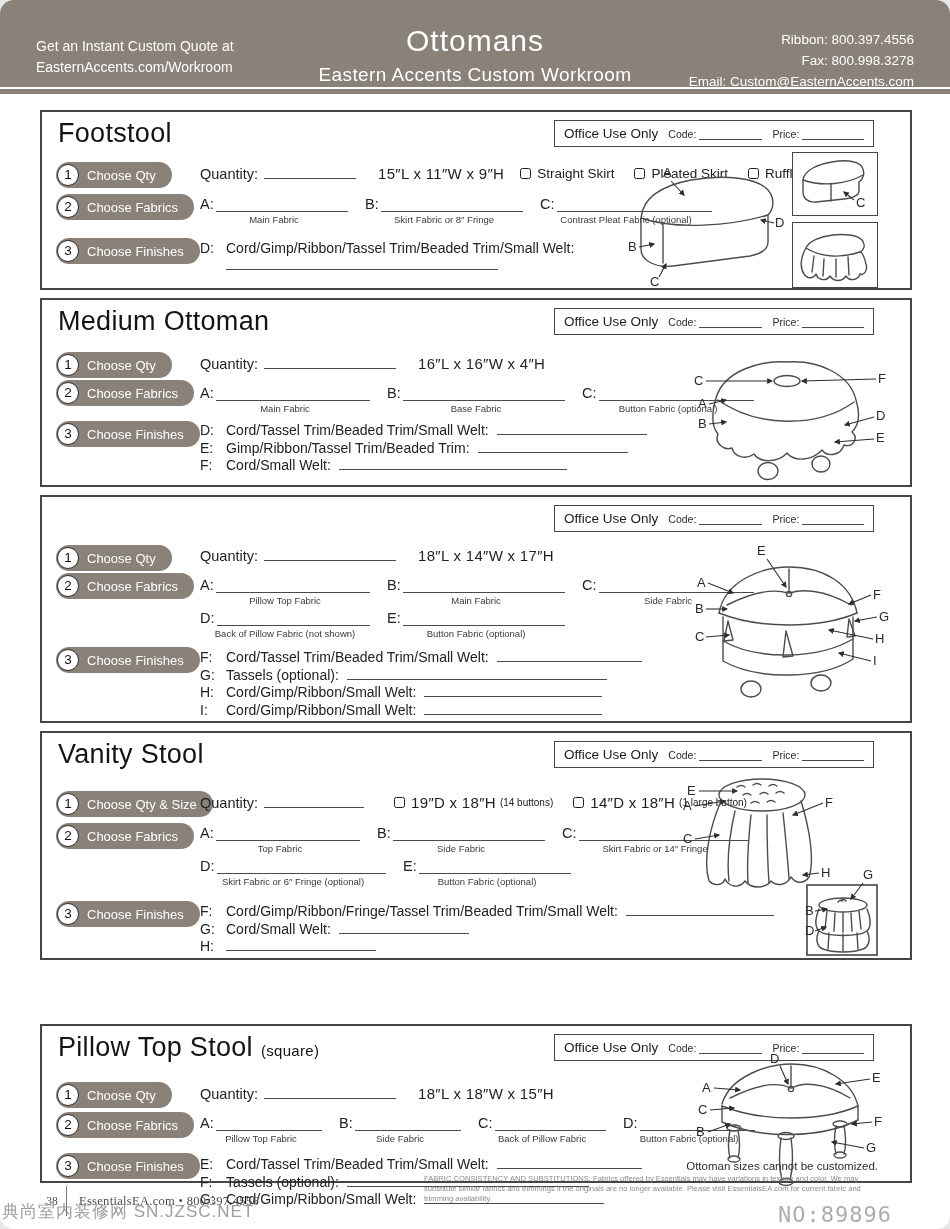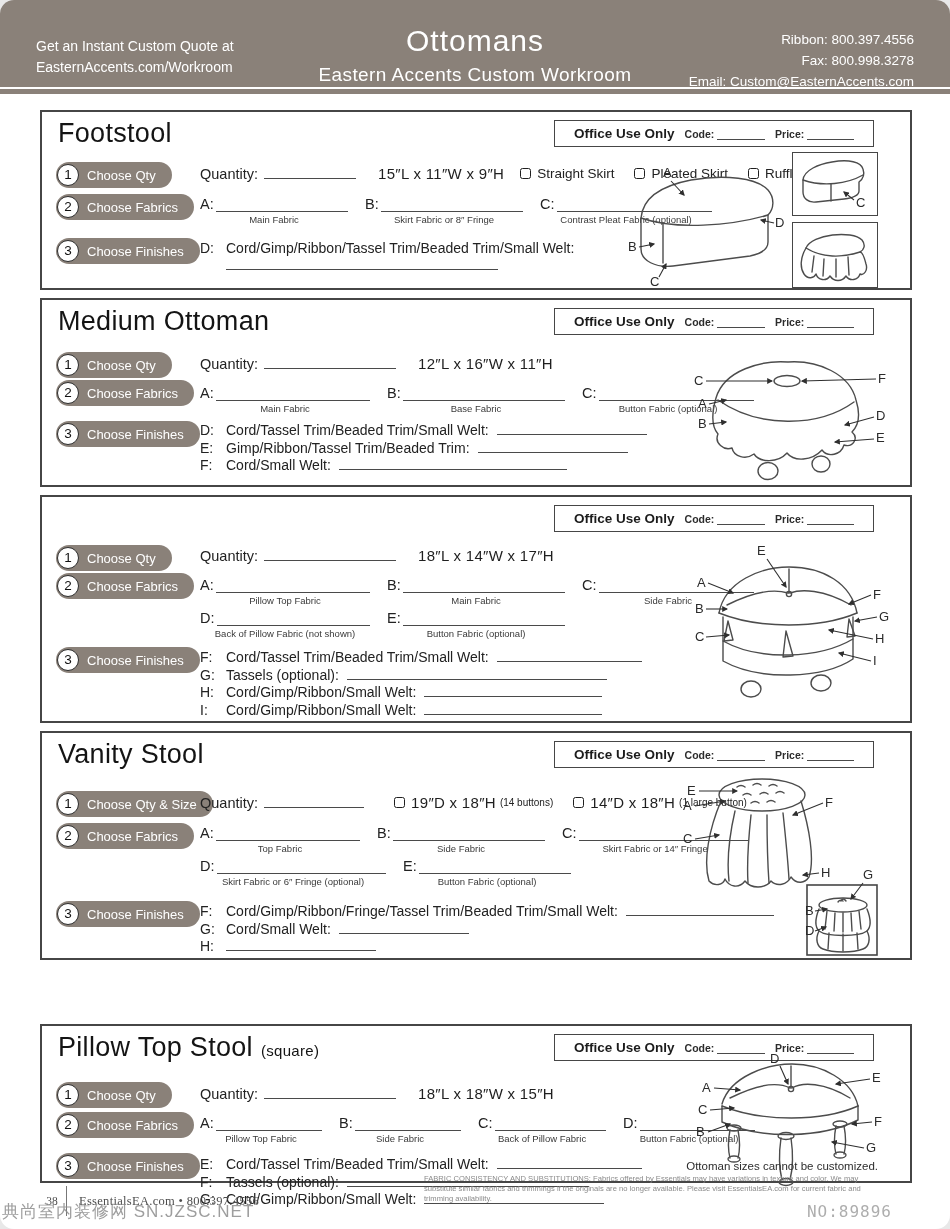--- a/index.html
+++ b/index.html
@@ -14,21 +14,21 @@
   .hdr-center { position:absolute; left:0; right:0; top:24px; text-align:center; }
   .hdr-title { font-size:30px; letter-spacing:1px; }
   .hdr-sub { font-size:19px; margin-top:6px; letter-spacing:.4px; }
   .hdr-contact { position:absolute; right:36px; top:30px; text-align:right; font-size:13.5px; line-height:1.55; }
 
   
   .panel { position:absolute; left:40px; width:872px; background:#fff; border:2px solid #464646; }
   .panel-title { position:absolute; left:16px; top:6px; font-size:27px; color:#141414; letter-spacing:.3px; white-space:nowrap; }
   .title-suffix { font-size:15px; margin-left:8px; }
 
-  .office-box { position:absolute; right:36px; top:8px; width:320px; height:27px; border:1.5px solid #464646; display:flex; align-items:center; padding:0 19px;font-weight:bold; }
+  .office-box { position:absolute; right:36px; top:8px; width:320px; height:27px; border:1.5px solid #464646; display:flex; align-items:center; padding:0 9px; }
   .office-label { font-size:13.5px; color:#1c1c1c; white-space:nowrap; }
   .office-sub { font-size:10.5px; color:#2c2c2c; margin-left:10px; margin-right:3px; }
   .uline { display:inline-block; border-bottom:1.2px solid #4a4a4a; height:12px; vertical-align:baseline; }
 
   .pill { position:absolute; left:14px; background:#8a8179; border-radius:14px; height:26px; color:#fff; display:flex; align-items:center; padding:0 16px 0 31px; font-size:13px; white-space:nowrap; }
   .pill-num { position:absolute; left:1px; top:1.5px; width:22px; height:22px; background:#fff; border:1.7px solid #2d2d2d; border-radius:50%; color:#111; display:flex; align-items:center; justify-content:center; font-size:13.5px; }
 
   .line { position:absolute; left:158px; white-space:nowrap; font-size:14.5px; color:#222; }
   .qlabel { margin-right:6px; }
   .dims { font-size:15px; letter-spacing:.3px; margin:0 12px 0 18px; color:#1f1f1f; }
@@ -54,21 +54,21 @@
   .inset-box { position:absolute; border:1.6px solid #464646; background:#fff; }
 
   
   .sizes-note { position:absolute; right:72px; top:1160px; font-size:11.5px; color:#2d2d2d; }
   .footer-left { position:absolute; left:40px; top:1186px; display:flex; align-items:center; font-family:"Liberation Serif", serif; color:#4d4d4d; }
   .page-num { font-size:11.5px; width:24px; text-align:center; }
   .footer-div { width:0; border-left:1.1px solid #777; height:30px; margin:0 12px 0 2px; }
   .site-line { font-size:12.5px; letter-spacing:.3px; }
   .fine-print { position:absolute; left:424px; top:1174px; width:465px; font-size:7.6px; line-height:10px; color:#8a8a8a; }
   .wm-left { position:absolute; left:2px; top:1200px; font-size:17px; color:#8d8d8d; letter-spacing:1px; opacity:.85; }
-  .wm-right { position:absolute; right:58px; top:1202px; font-size:16px; font-family:"DejaVu Sans Mono", monospace; color:#a5a5a5; letter-spacing:1px; opacity:.9; }
+  .wm-right { position:absolute; right:58px; top:1202px; font-size:22px; font-family:"DejaVu Sans Mono", monospace; color:#a5a5a5; letter-spacing:1px; opacity:.9; }
 </style>
 </head>
 <body>
 
 <div class="page">
 
   <svg width="0" height="0" style="position:absolute">
       <defs>
     <marker id="arr" viewBox="0 0 10 10" refX="8" refY="5" markerWidth="5.5" markerHeight="5.5" orient="auto-start-reverse">
       <path d="M0,0 L10,5 L0,10 Z" fill="#2f2f2f"></path>
@@ -214,21 +214,21 @@
         <span class="pill-num">2</span>
         <span>Choose Fabrics</span>
       </div>
     <div class="pill" style="top:121px">
         <span class="pill-num">3</span>
         <span>Choose Finishes</span>
       </div>
 
     <div class="line" style="top:55px">
       <span class="qlabel">Quantity:</span><span class="uline" style="width:132px"></span>
-      <span class="dims">12″L x 16″W x 11″H</span>
+      <span class="dims">16″L x 16″W x 4″H</span>
     </div>
 
     <div class="line" style="top:85px">
       <span class="ff" style="width:170px">
           <span class="ff-top">
             <span>A:</span>
             <span class="fline"></span>
           </span>
           <span class="ff-sub">Main Fabric</span>
         </span>

